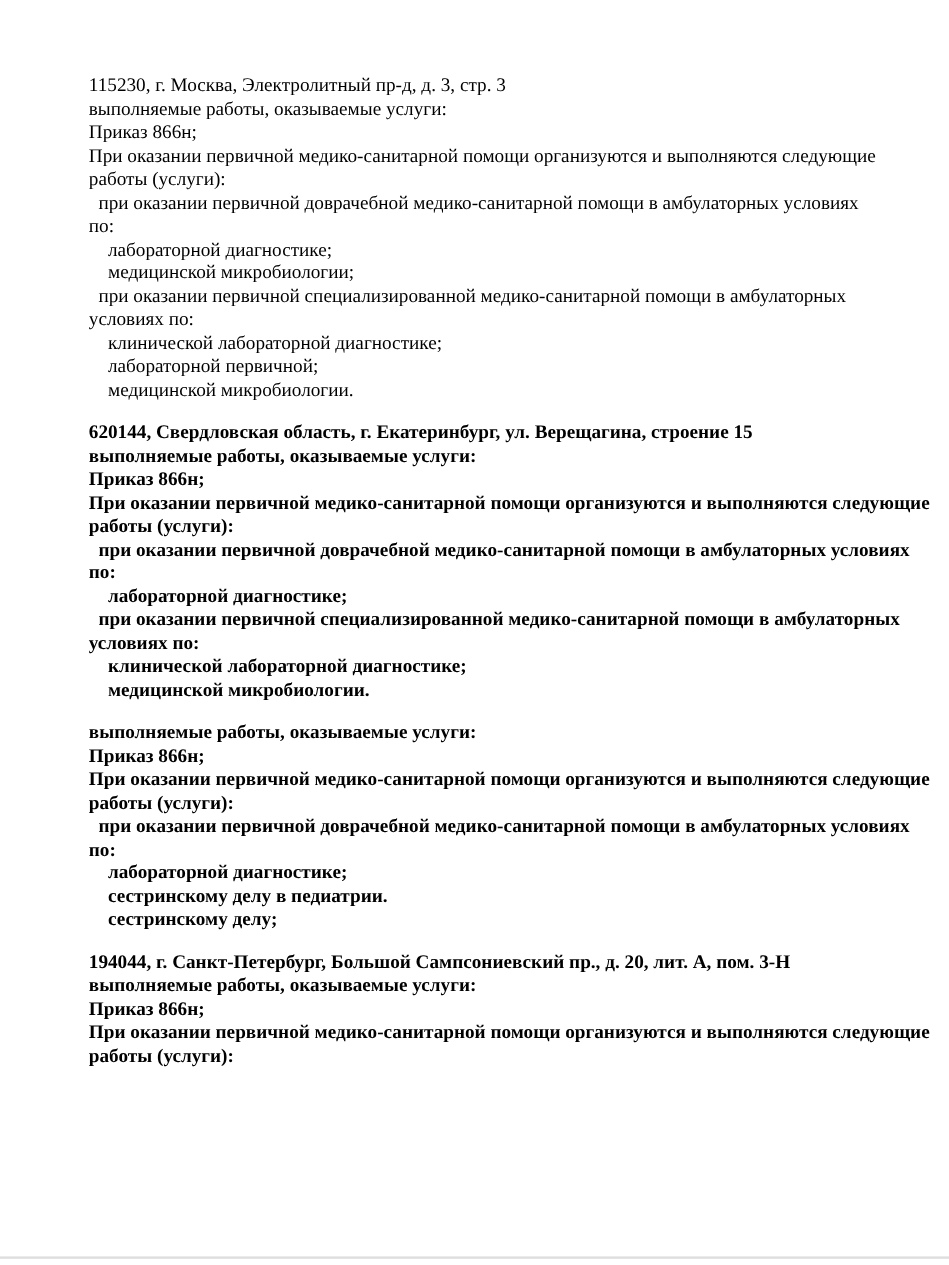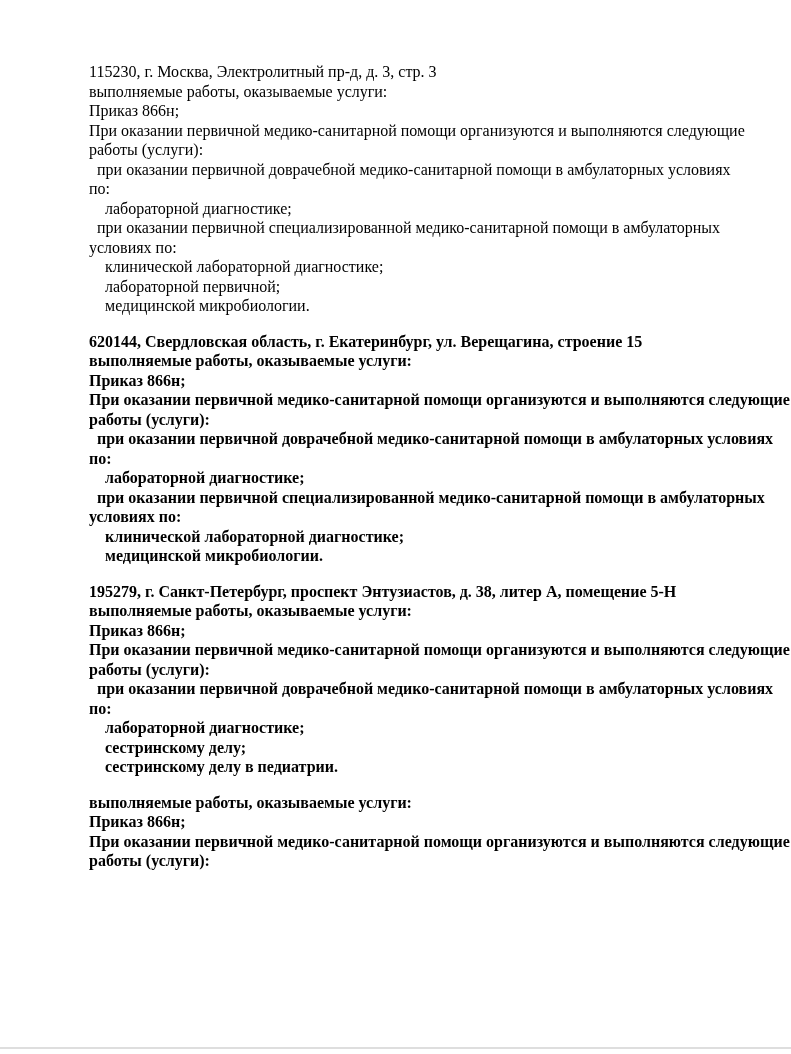--- a/index.html
+++ b/index.html
@@ -9,21 +9,21 @@
   }
   .page {
     position: relative;
     width: 791px;
     height: 1054px;
     background: #ffffff;
     overflow: hidden;
   }
   .content {
     position: absolute;
-    left: 89px;
+    left: 74px;
     top: 62px;
     width: 680px;
     font-family: "Liberation Serif", "DejaVu Serif", serif;
     font-size: 16px;
     line-height: 19.5px;
     color: #000000;
   }
   .section + .section {
     margin-top: 16px;
     font-weight: bold;
@@ -47,20 +47,21 @@
   <div class="content" style="color: rgb(0, 0, 0);">
       <div class="section">
         <div class="line">115230, г. Москва, Электролитный пр-д, д. 3, стр. 3</div>
         <div class="line">выполняемые работы, оказываемые услуги:</div>
         <div class="line">Приказ 866н;</div>
         <div class="line">При оказании первичной медико-санитарной помощи организуются и выполняются следующие</div>
         <div class="line">работы (услуги):</div>
         <div class="line">  при оказании первичной доврачебной медико-санитарной помощи в амбулаторных условиях</div>
         <div class="line">по:</div>
         <div class="line">    лабораторной диагностике;</div>
+        <div class="line">    медицинской микробиологии;</div>
         <div class="line">  при оказании первичной специализированной медико-санитарной помощи в амбулаторных</div>
         <div class="line">условиях по:</div>
         <div class="line">    клинической лабораторной диагностике;</div>
         <div class="line">    лабораторной первичной;</div>
         <div class="line">    медицинской микробиологии.</div>
       </div>
       <div class="section">
         <div class="line">620144, Свердловская область, г. Екатеринбург, ул. Верещагина, строение 15</div>
         <div class="line">выполняемые работы, оказываемые услуги:</div>
         <div class="line">Приказ 866н;</div>
@@ -68,32 +69,32 @@
         <div class="line">работы (услуги):</div>
         <div class="line">  при оказании первичной доврачебной медико-санитарной помощи в амбулаторных условиях</div>
         <div class="line">по:</div>
         <div class="line">    лабораторной диагностике;</div>
         <div class="line">  при оказании первичной специализированной медико-санитарной помощи в амбулаторных</div>
         <div class="line">условиях по:</div>
         <div class="line">    клинической лабораторной диагностике;</div>
         <div class="line">    медицинской микробиологии.</div>
       </div>
       <div class="section">
-        <div class="line">195279, г. Санкт-Петербург, проспект Энтузиастов, д. 38, литер А, помещение 5-Н</div>
         <div class="line">выполняемые работы, оказываемые услуги:</div>
         <div class="line">Приказ 866н;</div>
         <div class="line">При оказании первичной медико-санитарной помощи организуются и выполняются следующие</div>
         <div class="line">работы (услуги):</div>
         <div class="line">  при оказании первичной доврачебной медико-санитарной помощи в амбулаторных условиях</div>
         <div class="line">по:</div>
         <div class="line">    лабораторной диагностике;</div>
+        <div class="line">    сестринскому делу в педиатрии.</div>
         <div class="line">    сестринскому делу;</div>
-        <div class="line">    сестринскому делу в педиатрии.</div>
       </div>
       <div class="section">
+        <div class="line">194044, г. Санкт-Петербург, Большой Сампсониевский пр., д. 20, лит. А, пом. 3-Н</div>
         <div class="line">выполняемые работы, оказываемые услуги:</div>
         <div class="line">Приказ 866н;</div>
         <div class="line">При оказании первичной медико-санитарной помощи организуются и выполняются следующие</div>
         <div class="line">работы (услуги):</div>
       </div>
     </div>
   <div class="bottom-divider" style="background: rgb(222, 222, 222);"></div>
 </div>
 
 </body></html>

